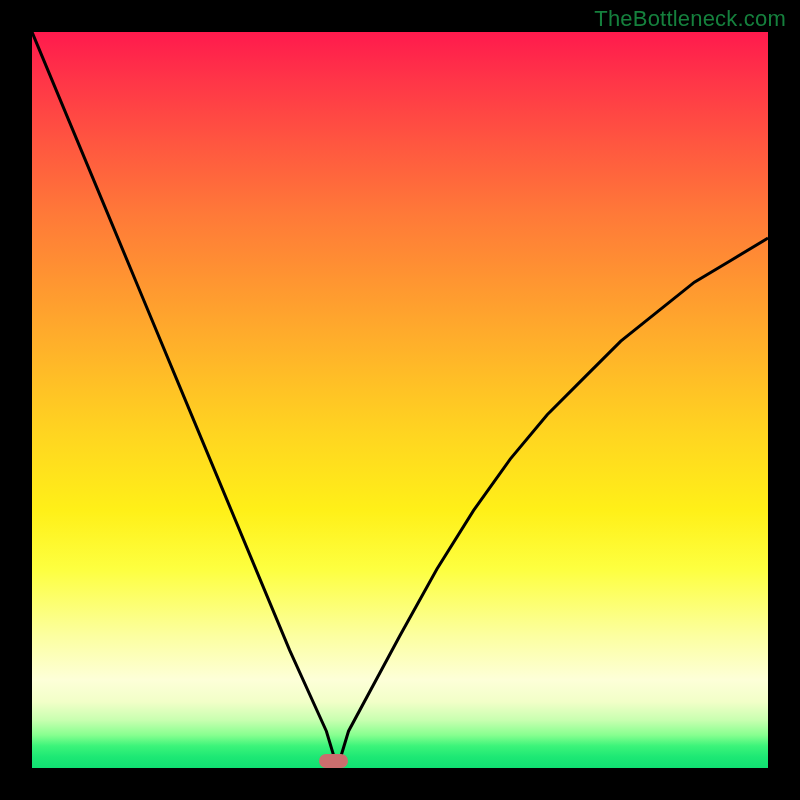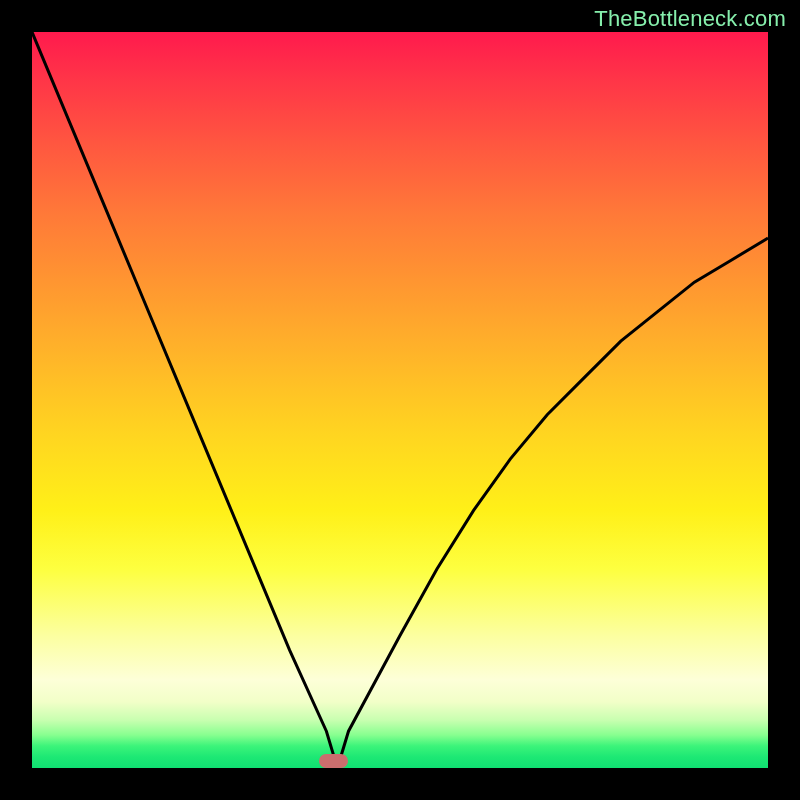--- a/index.html
+++ b/index.html
@@ -34,21 +34,21 @@
       #88ff90 95.5%,
       #3cf47a 97%,
       #1de874 98.5%,
       #10e072 100%
     );
   }
   .attribution {
     position: absolute;
     top: 6px;
     right: 14px;
-    color: #86efac;
+    color: #15803d;
     font-size: 22px;
     font-weight: 500;
     letter-spacing: 0.2px;
   }
   svg.curve {
     position: absolute;
     left: 0;
     top: 0;
     width: 736px;
     height: 736px;

